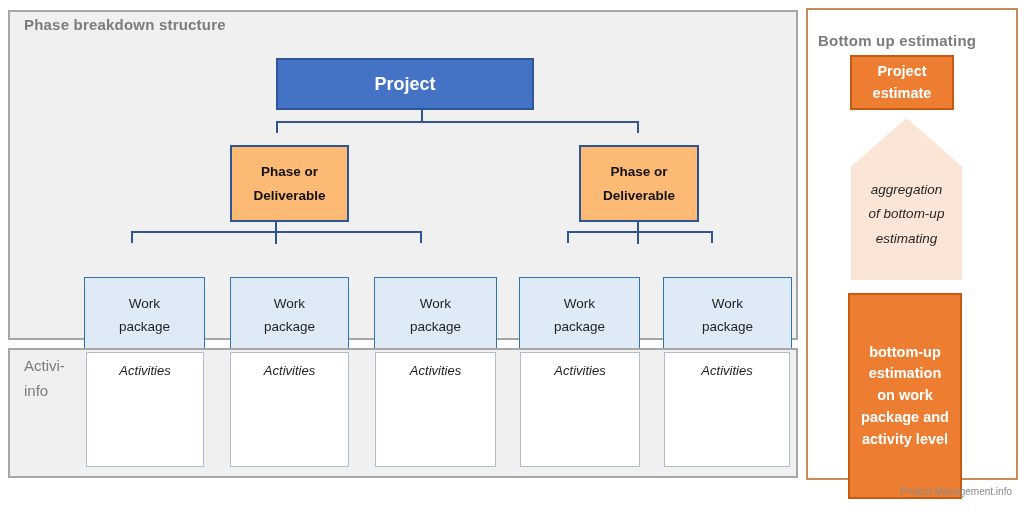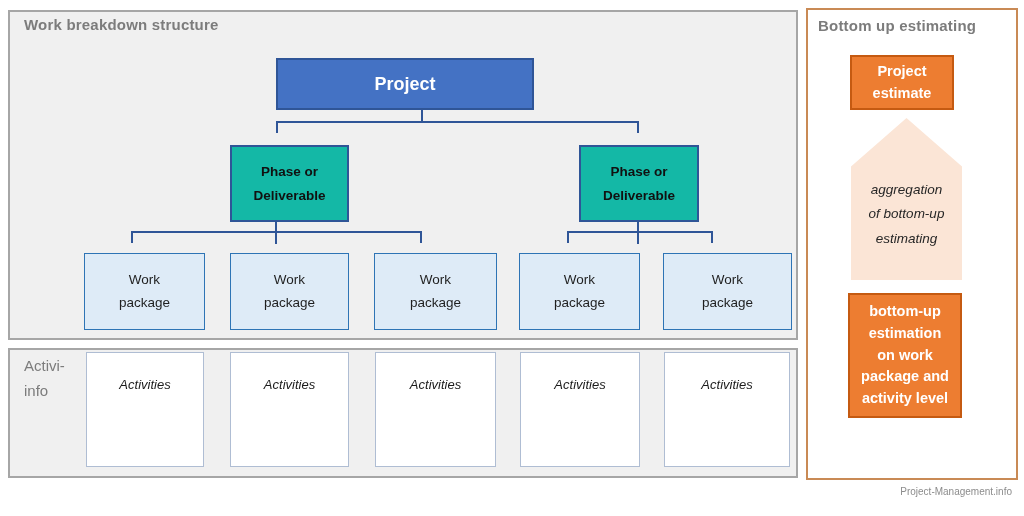--- a/index.html
+++ b/index.html
@@ -7,43 +7,43 @@
   #stage{position:relative;width:1024px;height:516px;background:#ffffff;overflow:hidden;}
 
   
   .panel-gray{position:absolute;background:#F0F0F0;border:2px solid #A6A6A6;box-sizing:border-box;}
   .panel-orange{position:absolute;background:#FFFFFF;border:2px solid #C98A55;box-sizing:border-box;}
   .panel-title{position:absolute;font-weight:700;font-size:15px;color:#7C7C7C;letter-spacing:.2px;white-space:nowrap;}
 
   
   .node{position:absolute;box-sizing:border-box;display:flex;flex-direction:column;align-items:center;justify-content:center;text-align:center;}
   .project-box{background:#4472C4;border:2px solid #2F5597;color:#ffffff;font-weight:700;font-size:18px;}
-  .phase-box{background:#14b8a6;border:2px solid #2F5597;color:#111111;font-weight:700;font-size:13.5px;line-height:1.75;}
-  .wp-box{background:#DEEBF7;border:1.5px solid #2E74B5;color:#1f1f1f;font-size:13.5px;line-height:1.7;}
-  .activity-box{background:#FFFFFF;border:1.5px solid #AFBDD3;color:#1c1c1c;font-size:13px;font-style:italic;justify-content:flex-start;padding-top:24px;}
+  .phase-box{background:#fdba74;border:2px solid #2F5597;color:#111111;font-weight:700;font-size:13.5px;line-height:1.75;}
+  .wp-box{background:#DEEBF7;border:1.5px solid #2E74B5;color:#1f1f1f;font-size:13.5px;line-height:1.7;margin-top:24px;}
+  .activity-box{background:#FFFFFF;border:1.5px solid #AFBDD3;color:#1c1c1c;font-size:13px;font-style:italic;justify-content:flex-start;padding-top:10px;}
 
   
   .conn{position:absolute;background:#2F5597;}
 
   
   .side-label{position:absolute;font-weight:400;font-size:15px;color:#7C7C7C;line-height:1.65;}
 
   
   .orange-box{background:#ED7D31;border:2px solid #C55A11;color:#ffffff;font-weight:700;font-size:14.5px;line-height:1.5;}
   .arrow-up{position:absolute;background:#FBE5D6;clip-path:polygon(50% 0,100% 30%,100% 100%,0 100%,0 30%);display:flex;flex-direction:column;align-items:center;justify-content:flex-start;padding-top:60px;box-sizing:border-box;text-align:right;font-style:italic;font-size:13.5px;color:#262626;line-height:1.8;}
 
   .credit{position:absolute;font-size:10px;color:#8C8C8C;white-space:nowrap;}
 </style>
 </head>
 <body>
 
 <div id="stage">
 
   <div class="panel-gray" style="left:8px;top:10px;width:790px;height:330px;"></div>
-  <div class="panel-title" style="left:24px;top:16px;">Work breakdown structure</div>
+  <div class="panel-title" style="left:24px;top:16px;">Phase breakdown structure</div>
 
   <div class="node project-box" style="left:276px;top:58px;width:258px;height:52px;">
     <span>Project</span>
   </div>
 
   <div class="conn" style="left:421px;top:110px;width:2px;height:12px;"></div>
   <div class="conn" style="left:276px;top:121px;width:363px;height:2px;"></div>
   <div class="conn" style="left:276px;top:121px;width:2px;height:12px;"></div>
   <div class="conn" style="left:637px;top:121px;width:2px;height:12px;"></div>
 
@@ -103,34 +103,34 @@
     <span>Activities</span>
   </div>
   <div class="node activity-box" style="left:520px;top:352px;width:120px;height:115px;">
     <span>Activities</span>
   </div>
   <div class="node activity-box" style="left:664px;top:352px;width:126px;height:115px;">
     <span>Activities</span>
   </div>
 
   <div class="panel-orange" style="left:806px;top:8px;width:212px;height:472px;"></div>
-  <div class="panel-title" style="left:818px;top:17px;">Bottom up estimating</div>
+  <div class="panel-title" style="left:818px;top:32px;">Bottom up estimating</div>
 
   <div class="node orange-box" style="left:850px;top:55px;width:104px;height:55px;">
     <span>Project</span>
     <span>estimate</span>
   </div>
 
   <div class="arrow-up" style="left:851px;top:118px;width:111px;height:162px;">
     <span>aggregation</span>
     <span>of bottom-up</span>
     <span>estimating</span>
   </div>
 
-  <div class="node orange-box" style="left:848px;top:293px;width:114px;height:125px;">
+  <div class="node orange-box" style="left:848px;top:293px;width:114px;height:206px;">
     <span>bottom-up</span>
     <span>estimation</span>
     <span>on work</span>
     <span>package and</span>
     <span>activity level</span>
   </div>
 
   <div class="credit" style="right:12px;top:486px;">Project-Management.info</div>
 
 </div>

